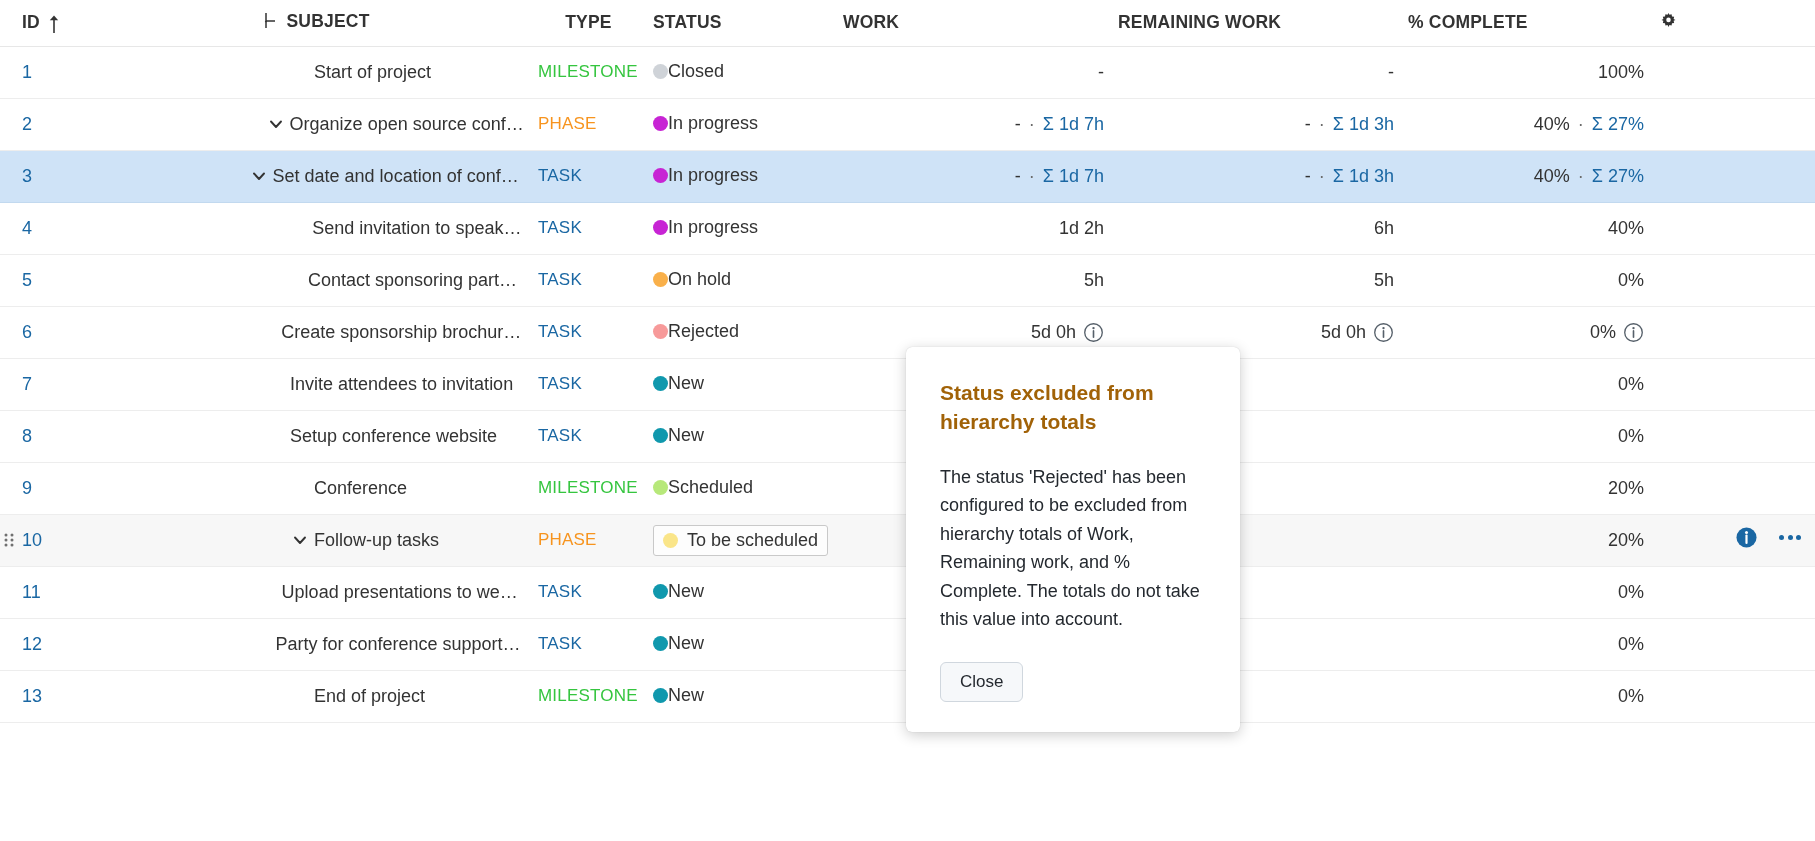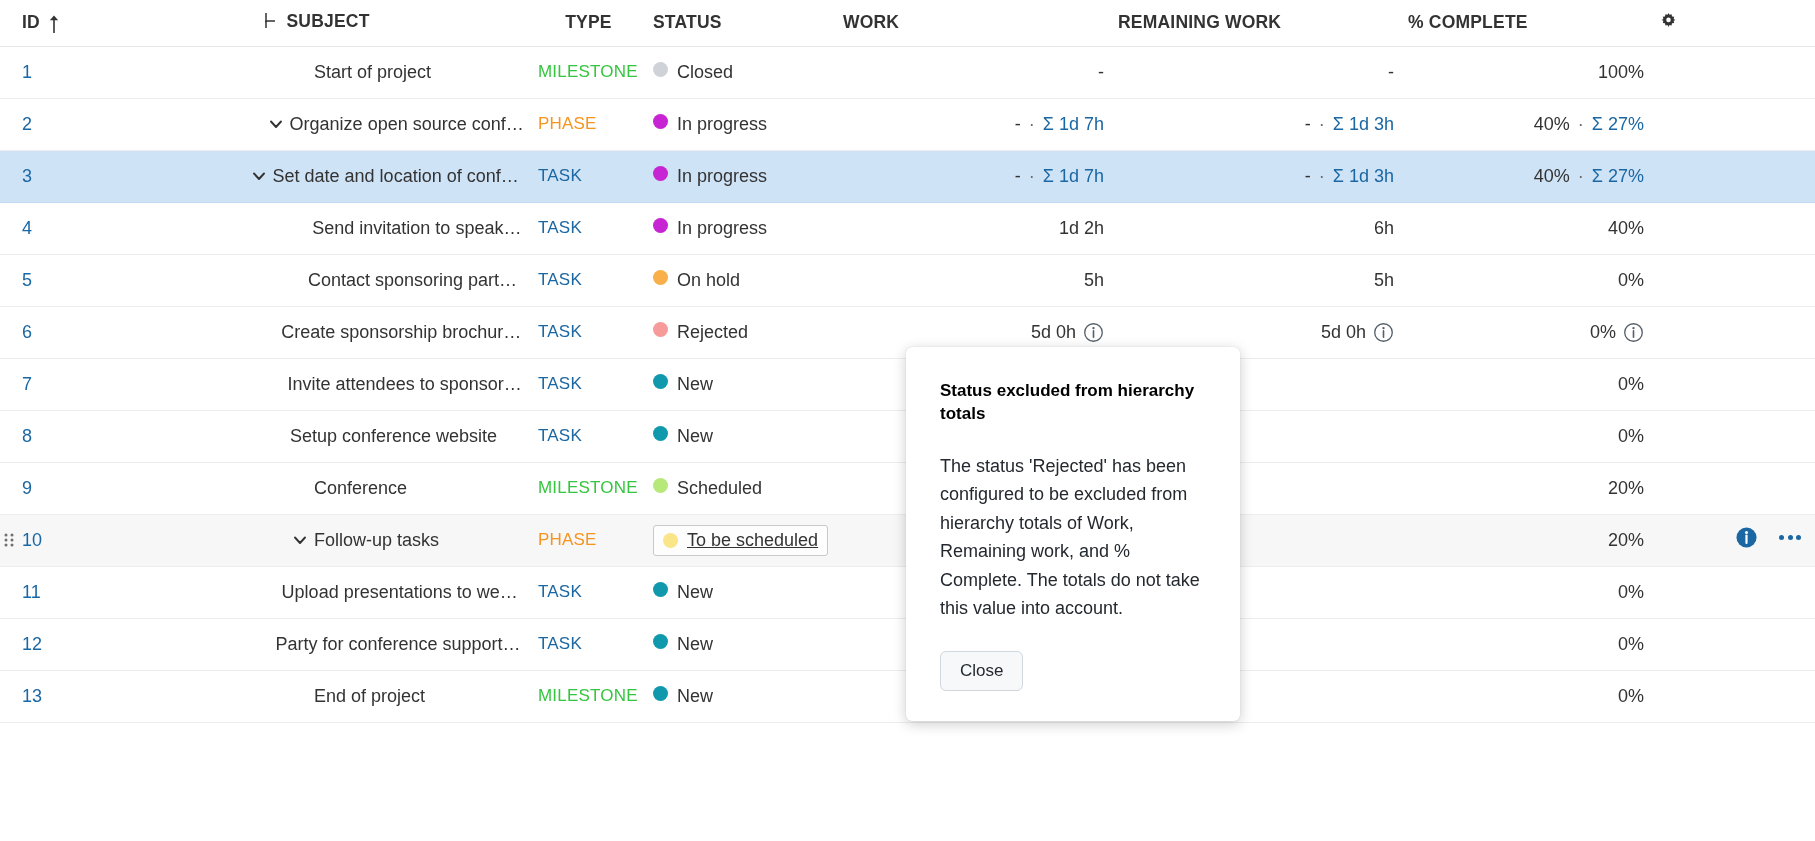--- a/index.html
+++ b/index.html
@@ -123,34 +123,33 @@
   }
   .caret-spacer { display:inline-block; width: 26px; flex: 0 0 auto; }
   .subject-text { overflow: hidden; text-overflow: ellipsis; }
 
   td.cell-type { padding-left: 0; font-weight: 400; font-size: 17px; letter-spacing: .2px; }
   .type-MILESTONE { color: #35c53f; }
   .type-PHASE     { color: #f7941e; }
   .type-TASK      { color: #1a67a3; }
 
   td.cell-status { padding-left: 0; }
-  .status-wrap { display: inline-flex; gap: 9px; }
+  .status-wrap { display: inline-flex; align-items: center; }
   .status-dot {
     width: 15px; height: 15px; border-radius: 50%;
     flex: 0 0 auto;
     display: inline-block;
   }
   .status-label { color:#333; }
   .status-button {
     display: inline-flex; align-items: center; gap: 9px;
     border: 1px solid #c9c9c9;
     background: #fdfdfd;
     border-radius: 3px;
     padding: 4px 9px;
-    text-decoration: underline;
   }
 
   td.cell-work, td.cell-remaining { padding: 0 14px; text-align: right; }
   td.cell-complete { padding: 0 14px; text-align: right; }
   td.cell-actions  { padding: 0 14px; text-align: right; }
 
   .val-wrap { display: inline-flex; align-items: center; gap: 7px; justify-content: flex-end; }
   .derived { color: #1a67a3; }
   .dot-sep { color: #6b6b6b; padding: 0 1px; }
   .plain { color: #333333; }
@@ -167,23 +166,23 @@
     left: 906px;
     top: 347px;
     width: 334px;
     background: #ffffff;
     border-radius: 6px;
     box-shadow: 0 3px 14px rgba(0,0,0,0.20), 0 0 1px rgba(0,0,0,0.20);
     padding: 32px 36px 30px 34px;
     z-index: 50;
   }
   .popover-title {
-    font-size: 17px;
+    font-size: 21px;
     font-weight: 700;
-    color: #000000;
+    color: #a16207;
     line-height: 1.38;
     margin: 0 0 26px 0;
   }
   .popover-body {
     font-size: 18px;
     color: #24292f;
     line-height: 1.58;
     margin: 11px 0 28px 0;
   }
   .popover-close {
@@ -452,21 +451,21 @@
                 </svg></span>
             </span></td>
           <td class="cell-actions"></td>
         </tr>
         <tr class="row-normal">
           <td class="cell-id"><a class="id-link">7</a></td>
           <td class="cell-subject">
             <span class="subject-wrap">
               <span class="ind ind-1"></span>
               <span class="caret-spacer"></span>
-              <span class="subject-text">Invite attendees to sponsoring</span>
+              <span class="subject-text">Invite attendees to invitation</span>
             </span>
           </td>
           <td class="cell-type type-TASK"><span>TASK</span></td>
           <td class="cell-status"><span class="status-wrap">
               <span class="status-dot" style="background:#1098ad"></span>
               <span class="status-label">New</span>
             </span></td>
           <td class="cell-work"></td>
           <td class="cell-remaining"></td>
           <td class="cell-complete"><span class="val-wrap">

